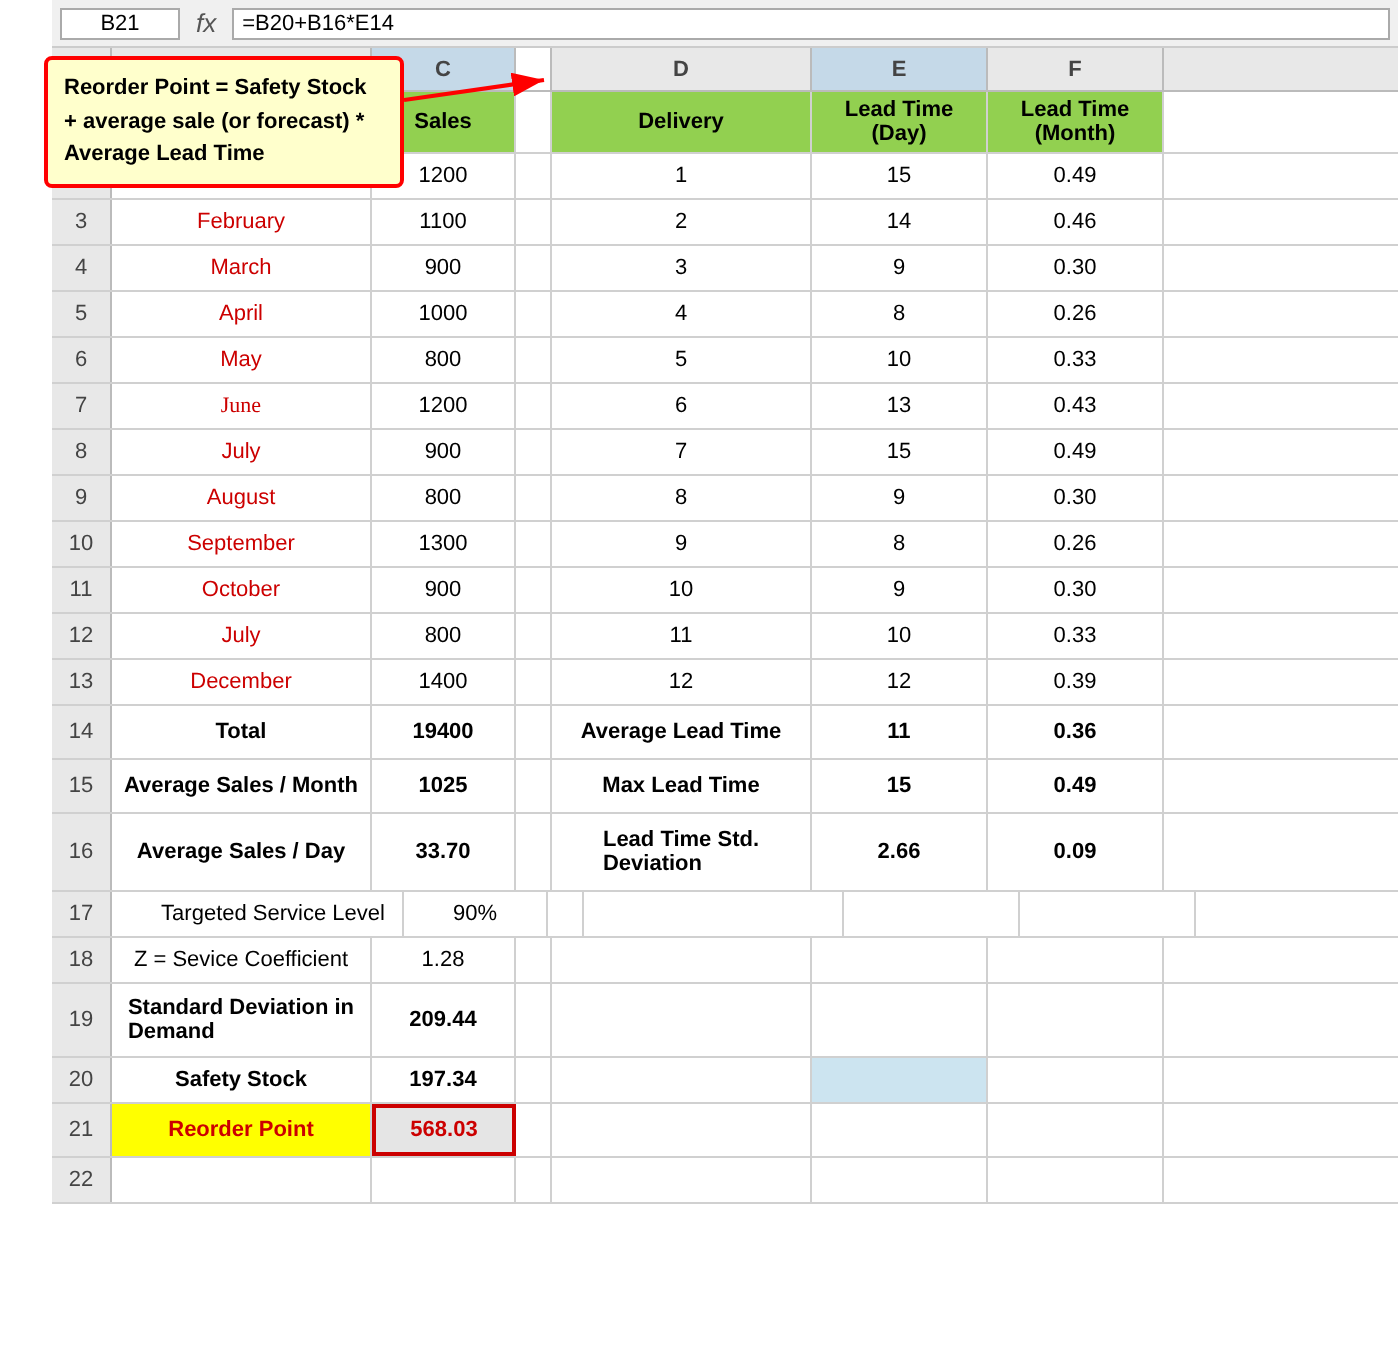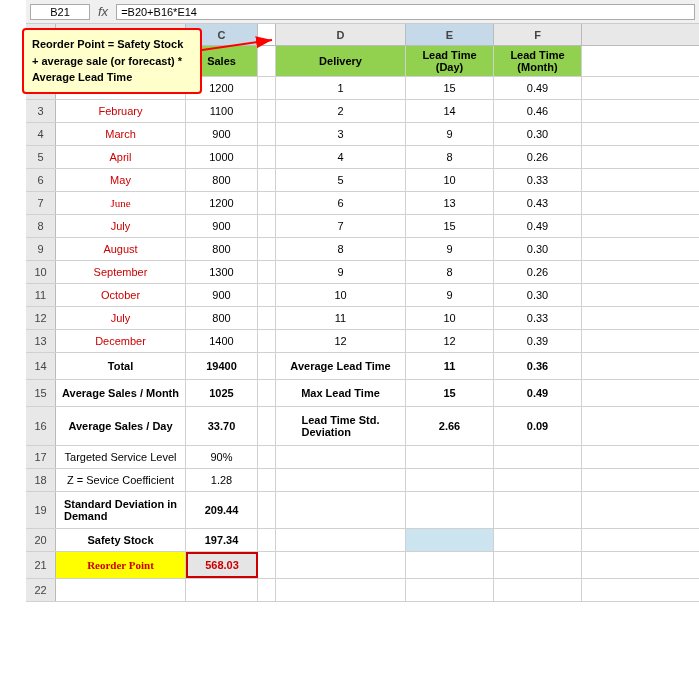--- a/index.html
+++ b/index.html
@@ -322,21 +322,21 @@
         <div class="cell center bold w-col-B" style="min-height: 38px; white-space: pre-line;">Average Sales / Day</div>
         <div class="cell center bold w-col-C" style="min-height: 38px;">33.70</div>
         <div class="cell w-col-D-gap" style="min-height: 38px; background: rgb(255, 255, 255); border-right: 1px solid rgb(208, 208, 208);"></div>
         <div class="cell center bold w-col-D" style="min-height: 38px; white-space: pre-line;">Lead Time Std.
 Deviation</div>
         <div class="cell center bold w-col-E" style="min-height: 38px; white-space: pre-line;">2.66</div>
         <div class="cell center bold w-col-F" style="min-height: 38px; white-space: pre-line;">0.09</div>
       </div>
       <div class="grid-row" style="min-height: 22px;">
         <div class="row-num" style="min-height: 22px;">17</div>
-        <div class="cell center w-col-B" style="min-height: 22px; white-space: pre-line;">Targeted Service Level</div>
+        <div class="cell center w-col-B" style="min-height: 22px; white-space: pre-line; margin-left: 16px;">Targeted Service Level</div>
         <div class="cell center w-col-C" style="min-height: 22px;">90%</div>
         <div class="cell w-col-D-gap" style="min-height: 22px; background: rgb(255, 255, 255); border-right: 1px solid rgb(208, 208, 208);"></div>
         <div class="cell center w-col-D" style="min-height: 22px; white-space: pre-line;"></div>
         <div class="cell center w-col-E" style="min-height: 22px; white-space: pre-line;"></div>
         <div class="cell center w-col-F" style="min-height: 22px; white-space: pre-line;"></div>
       </div>
       <div class="grid-row" style="min-height: 22px;">
         <div class="row-num" style="min-height: 22px;">18</div>
         <div class="cell center w-col-B" style="min-height: 22px; white-space: pre-line;">Z = Sevice Coefficient</div>
         <div class="cell center w-col-C" style="min-height: 22px;">1.28</div>
@@ -359,21 +359,21 @@
         <div class="row-num" style="min-height: 22px;">20</div>
         <div class="cell center bold w-col-B" style="min-height: 22px; white-space: pre-line;">Safety Stock</div>
         <div class="cell center bold w-col-C" style="min-height: 22px;">197.34</div>
         <div class="cell w-col-D-gap" style="min-height: 22px; background: rgb(255, 255, 255); border-right: 1px solid rgb(208, 208, 208);"></div>
         <div class="cell center w-col-D" style="min-height: 22px; white-space: pre-line;"></div>
         <div class="cell center w-col-E" style="min-height: 22px; white-space: pre-line; background: rgb(204, 228, 240);"></div>
         <div class="cell center w-col-F" style="min-height: 22px; white-space: pre-line;"></div>
       </div>
       <div class="grid-row" style="min-height: 26px;">
         <div class="row-num" style="min-height: 26px;">21</div>
-        <div class="cell center bold yellow-bg w-col-B" style="min-height: 26px; white-space: pre-line; background: rgb(255, 255, 0); font-weight: bold; font-family: Liberation Serif, serif;">Reorder Point</div>
+        <div class="cell center bold yellow-bg w-col-B" style="min-height: 26px; white-space: pre-line; background: rgb(255, 255, 0); font-weight: bold;">Reorder Point</div>
         <div class="cell center yellow-bg w-col-C" style="min-height: 26px; color: rgb(204, 0, 0); border: 2px solid rgb(204, 0, 0); background: #e5e5e5; font-weight: bold;">568.03</div>
         <div class="cell w-col-D-gap" style="min-height: 26px; background: rgb(255, 255, 255); border-right: 1px solid rgb(208, 208, 208);"></div>
         <div class="cell center w-col-D" style="min-height: 26px; white-space: pre-line;"></div>
         <div class="cell center w-col-E" style="min-height: 26px; white-space: pre-line;"></div>
         <div class="cell center w-col-F" style="min-height: 26px; white-space: pre-line;"></div>
       </div>
       <div class="grid-row" style="min-height: 22px;">
         <div class="row-num" style="min-height: 22px;">22</div>
         <div class="cell center w-col-B" style="min-height: 22px; white-space: pre-line;"></div>
         <div class="cell center w-col-C" style="min-height: 22px;"></div>

